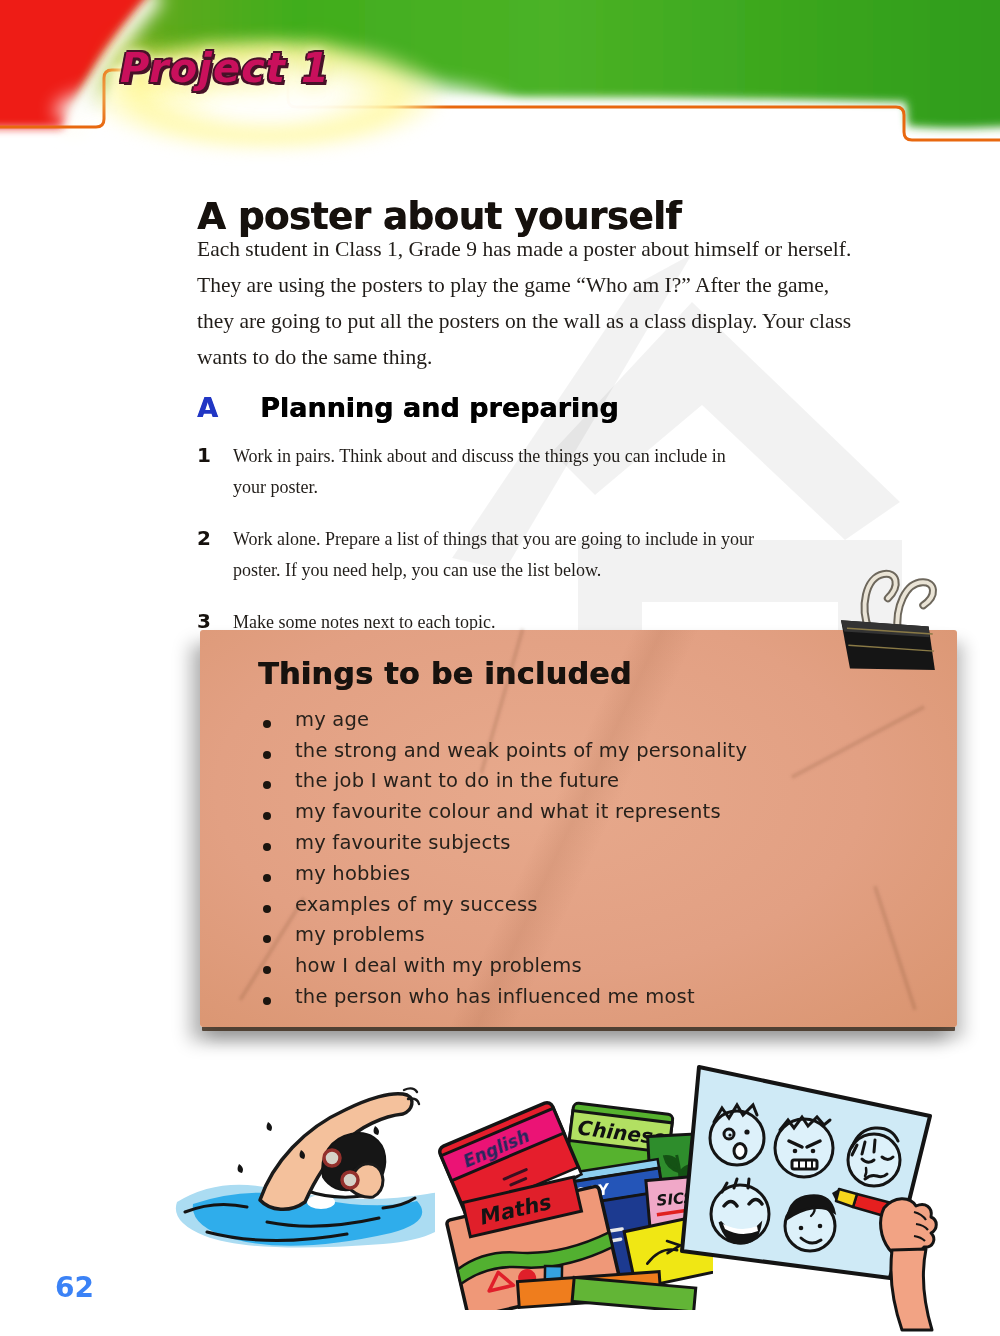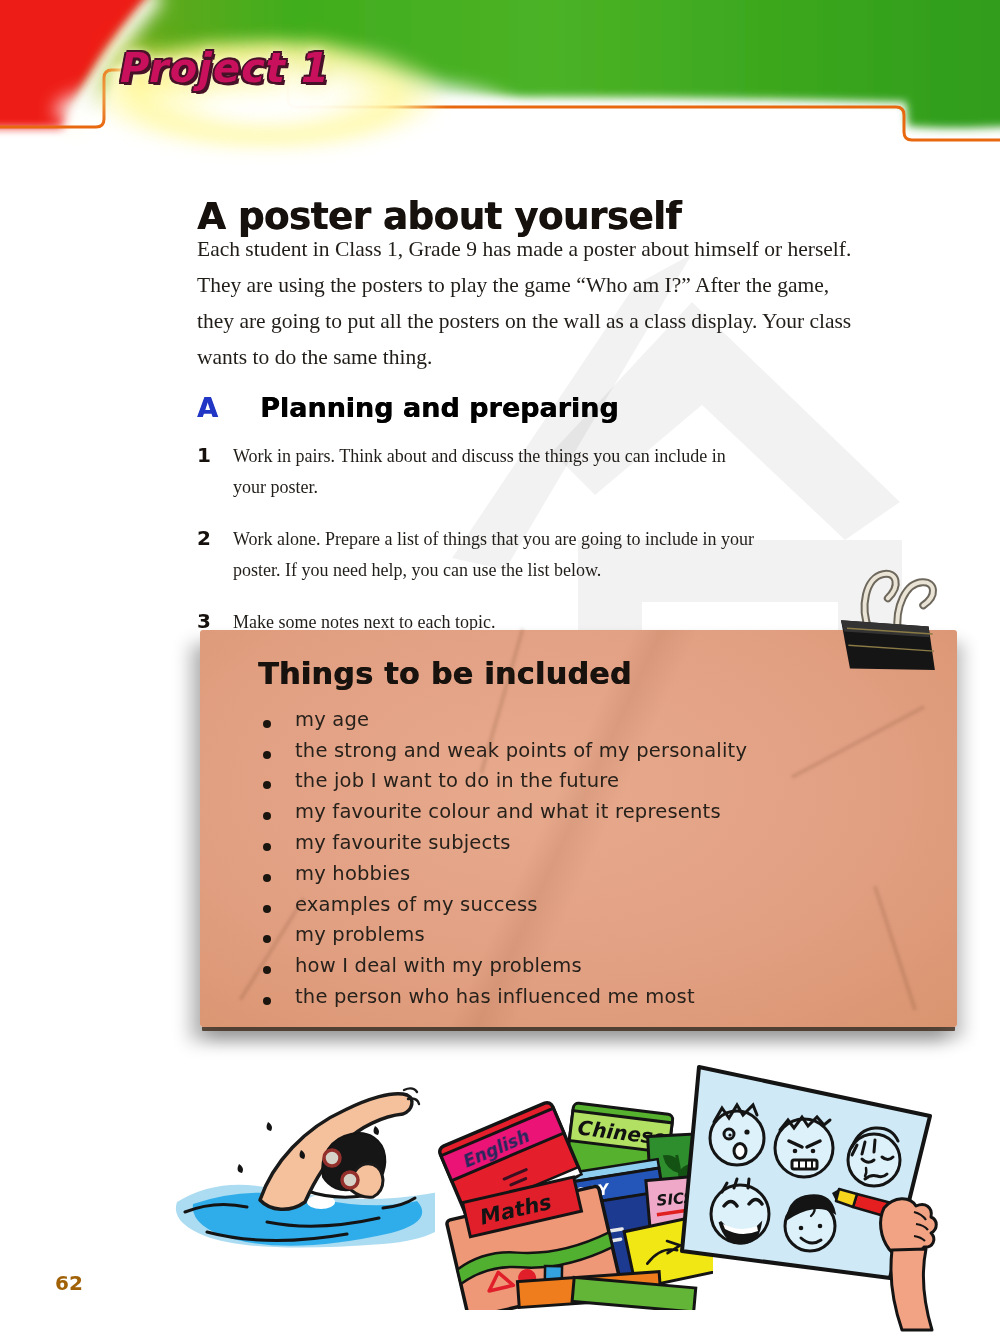--- a/index.html
+++ b/index.html
@@ -51,21 +51,21 @@
   .dot{width:8px;height:8px;border-radius:50%;background:#1b150f;margin:9px 24px 0 3px;flex:none;}
   .li-text{font-family:"DejaVu Sans",sans-serif;font-size:19.5px;color:#27211b;letter-spacing:0.2px;}
   
   .watermark{position:absolute;left:340px;top:240px;z-index:1;}
   .clip{position:absolute;left:815px;top:552px;z-index:5;}
   .illus{position:absolute;z-index:4;}
   .swimmer{left:155px;top:1072px;}
   .books{left:423px;top:1080px;}
   .faces{left:652px;top:1046px;}
   .page-number{position:absolute;left:55px;top:1271px;font-family:"DejaVu Sans",sans-serif;
-      font-weight:bold;font-size:20px;color:#a16207;z-index:2;}
+      font-weight:bold;font-size:28px;color:#3b82f6;z-index:2;}
 </style>
 </head>
 <body>
 
 <div class="page">
 
   <svg class="watermark" width="640" height="740" viewBox="0 0 640 740">
     <g fill="rgba(0,0,0,0.05)">
       <polygon points="295,45 352,14 165,330 112,318"></polygon>
       <polygon points="352,62 560,262 505,300 362,165 255,255 212,212"></polygon>

